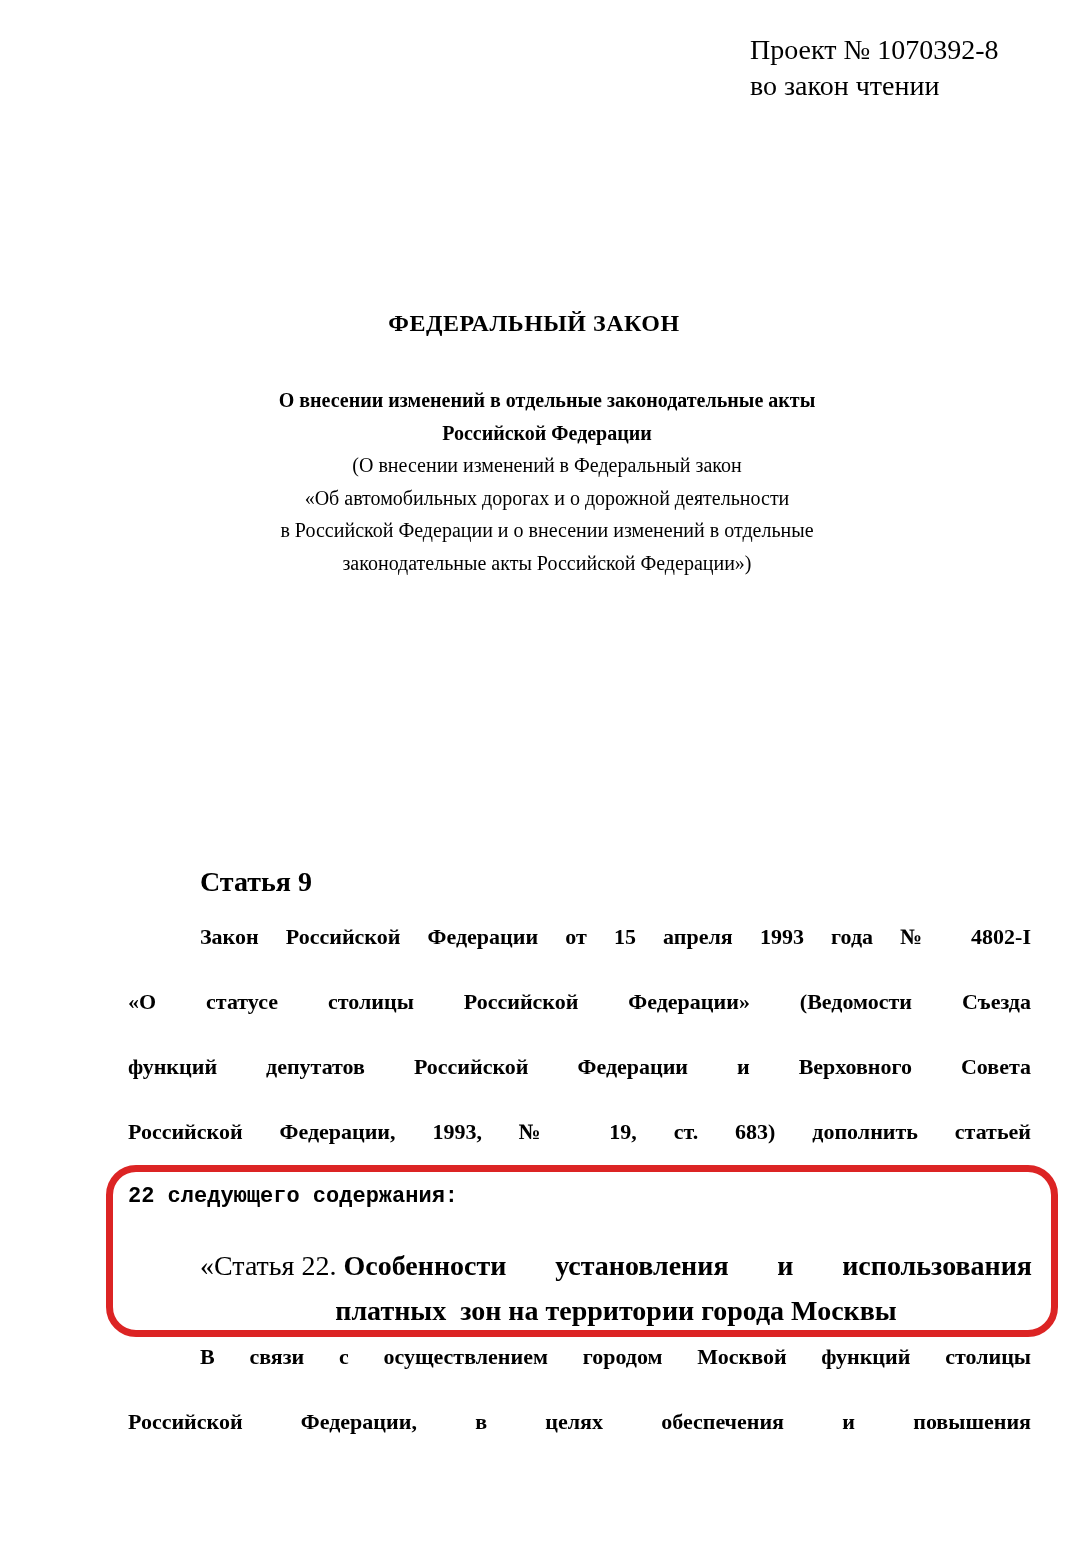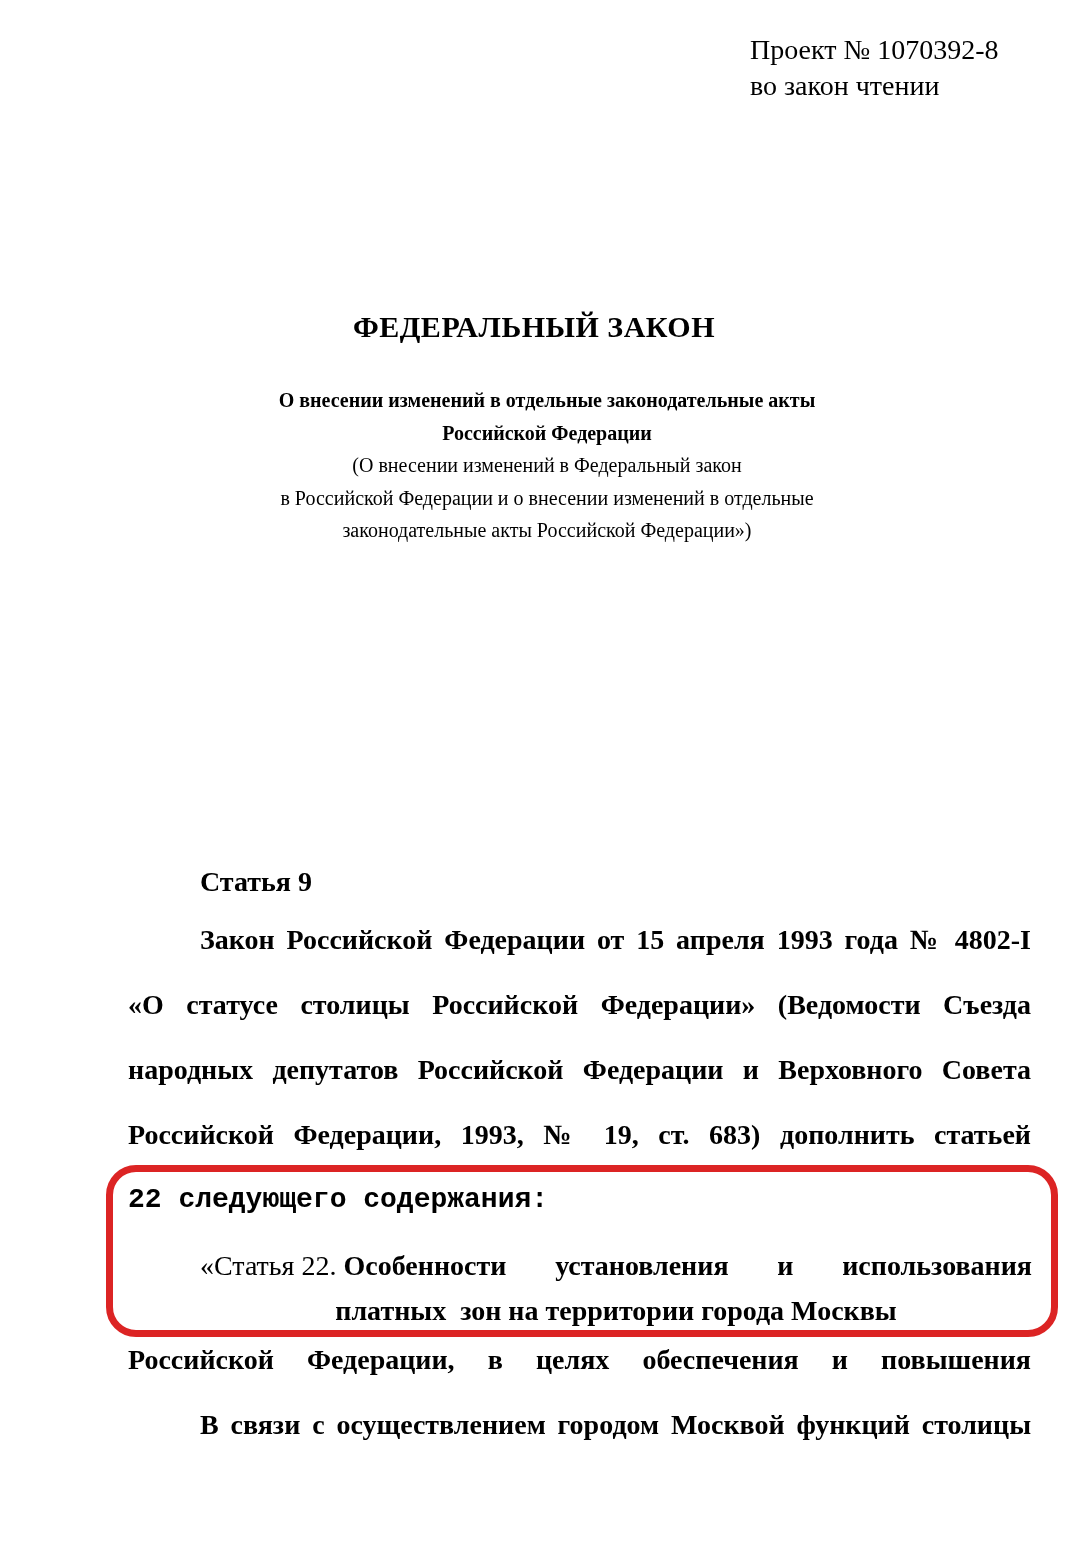--- a/index.html
+++ b/index.html
@@ -25,21 +25,21 @@
   }
 
   
   .law-title {
     position: absolute;
     top: 310px;
     left: 0;
     width: 100%;
     text-align: center;
     font-weight: bold;
-    font-size: 30px;
+    font-size: 24px;
     letter-spacing: 0.5px;
   }
 
   
   .subtitle {
     position: absolute;
     top: 384px;
     left: 64px;
     width: 966px;
     text-align: center;
@@ -56,21 +56,21 @@
     font-weight: bold;
     font-size: 28px;
   }
 
   
   .para {
     position: absolute;
     left: 128px;
     width: 903px;
     font-weight: bold;
-    font-size: 28px;
+    font-size: 22px;
   }
   .para .line {
     height: 65px;
     text-align: justify;
     text-align-last: justify;
     -moz-text-align-last: justify;
   }
   .para .line.indent { padding-left: 72px; }
   .para .line.last {
     text-align: right;
@@ -127,42 +127,43 @@
     <div>Проект № 1070392-8</div>
     <div>во закон чтении</div>
   </div>
 
   <div class="law-title">ФЕДЕРАЛЬНЫЙ ЗАКОН</div>
 
   <div class="subtitle">
     <div class="b">О внесении изменений в отдельные законодательные акты</div>
     <div class="b">Российской Федерации</div>
     <div>(О внесении изменений в Федеральный закон</div>
+    <div>«Об автомобильных дорогах и о дорожной деятельности</div>
     <div>в Российской Федерации и о внесении изменений в отдельные</div>
     <div>законодательные акты Российской Федерации»)</div>
   </div>
 
   <div class="article1-heading">Статья 9</div>
 
   <div class="para p1">
     <div class="line indent">Закон Российской Федерации от 15 апреля 1993 года № 4802-I</div>
     <div class="line">«О статусе столицы Российской Федерации» (Ведомости Съезда</div>
-    <div class="line">народных депутатов Российской Федерации и Верховного Совета</div>
+    <div class="line">функций депутатов Российской Федерации и Верховного Совета</div>
     <div class="line">Российской Федерации, 1993, № 19, ст. 683) дополнить статьей</div>
     <div class="line last">22 следующего содержания:</div>
   </div>
 
   <div class="annotation-box" style="border-color: rgb(220, 36, 36);"></div>
 
   <div class="article22-line1">
     <span><span class="prefix">«Статья 22.</span>&nbsp;<span class="w">Особенности</span></span>
     <span class="w">установления</span>
     <span class="w">и</span>
     <span class="w">использования</span>
   </div>
   <div class="article22-line2">платных  зон на территории города Москвы</div>
 
   <div class="para p2">
+    <div class="line indent">В связи с осуществлением городом Москвой функций столицы</div>
     <div class="line">Российской Федерации, в целях обеспечения и повышения</div>
-    <div class="line indent">В связи с осуществлением городом Москвой функций столицы</div>
   </div>
 
 </div>
 
 </body></html>

